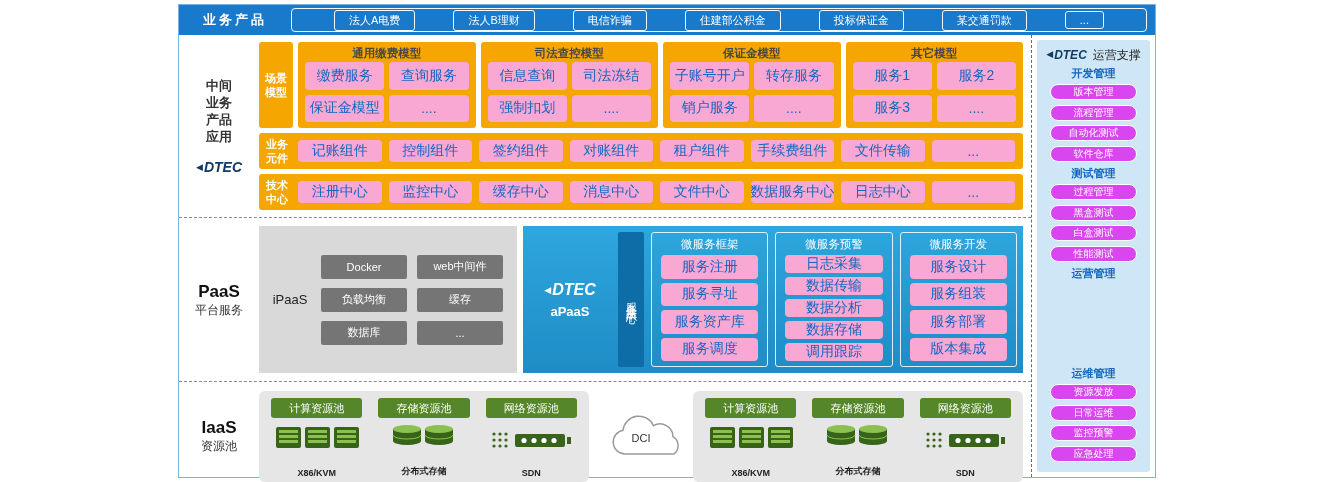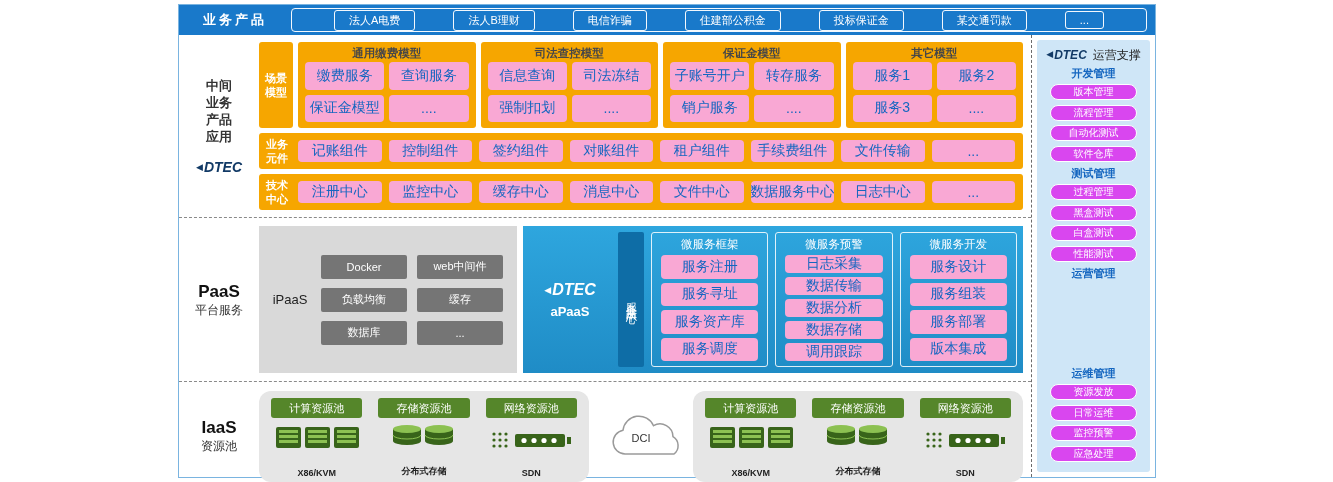--- a/index.html
+++ b/index.html
@@ -65,21 +65,21 @@
   .register-tab { flex:0 0 26px; background:#0e6da6; border-radius:2px; color:#fff; font-size:11px;
     writing-mode:vertical-rl; display:flex; align-items:center; justify-content:center; letter-spacing:2px; }
   .ms-col { flex:1; border:1px solid rgba(255,255,255,.85); border-radius:3px; display:flex;
     flex-direction:column; padding:3px 9px 5px; }
   .ms-title { color:#fff; font-size:11.5px; text-align:center; height:17px; line-height:17px; }
   .ms-items { flex:1; display:flex; flex-direction:column; gap:4px; padding-top:2px; }
   .ms-items .chip-white { flex:1; min-height:15px; }
 
   
   .iaas-content { flex:1; display:flex; align-items:stretch; padding:9px 8px 8px 0; gap:4px; min-width:0; }
-  .cluster { flex:1; background:#e6e6e6; border-radius:12px; padding:7px 12px 4px; display:flex;
+  .cluster { flex:1; background:#e6e6e6; border-radius:6px; padding:7px 12px 4px; display:flex;
     flex-direction:column; gap:5px; }
   .pool-row { display:flex; gap:16px; }
   .chip-green { flex:1; background:#55862a; color:#fff; font-size:11px; height:20px; display:flex;
     align-items:center; justify-content:center; border-radius:3px; white-space:nowrap; }
   .hw-row { flex:1; display:flex; gap:16px; }
   .hw { flex:1; display:flex; flex-direction:column; align-items:center; justify-content:flex-end; }
   .hw-label { font-size:9px; color:#222; margin-top:18px; white-space:nowrap;font-weight:bold; }
   .dci-zone { flex:0 0 96px; display:flex; align-items:center; justify-content:center; position:relative; }
   .dci-text { position:absolute; top:50%; left:50%; transform:translate(-50%,-40%);
     font-size:11px; color:#333; }

